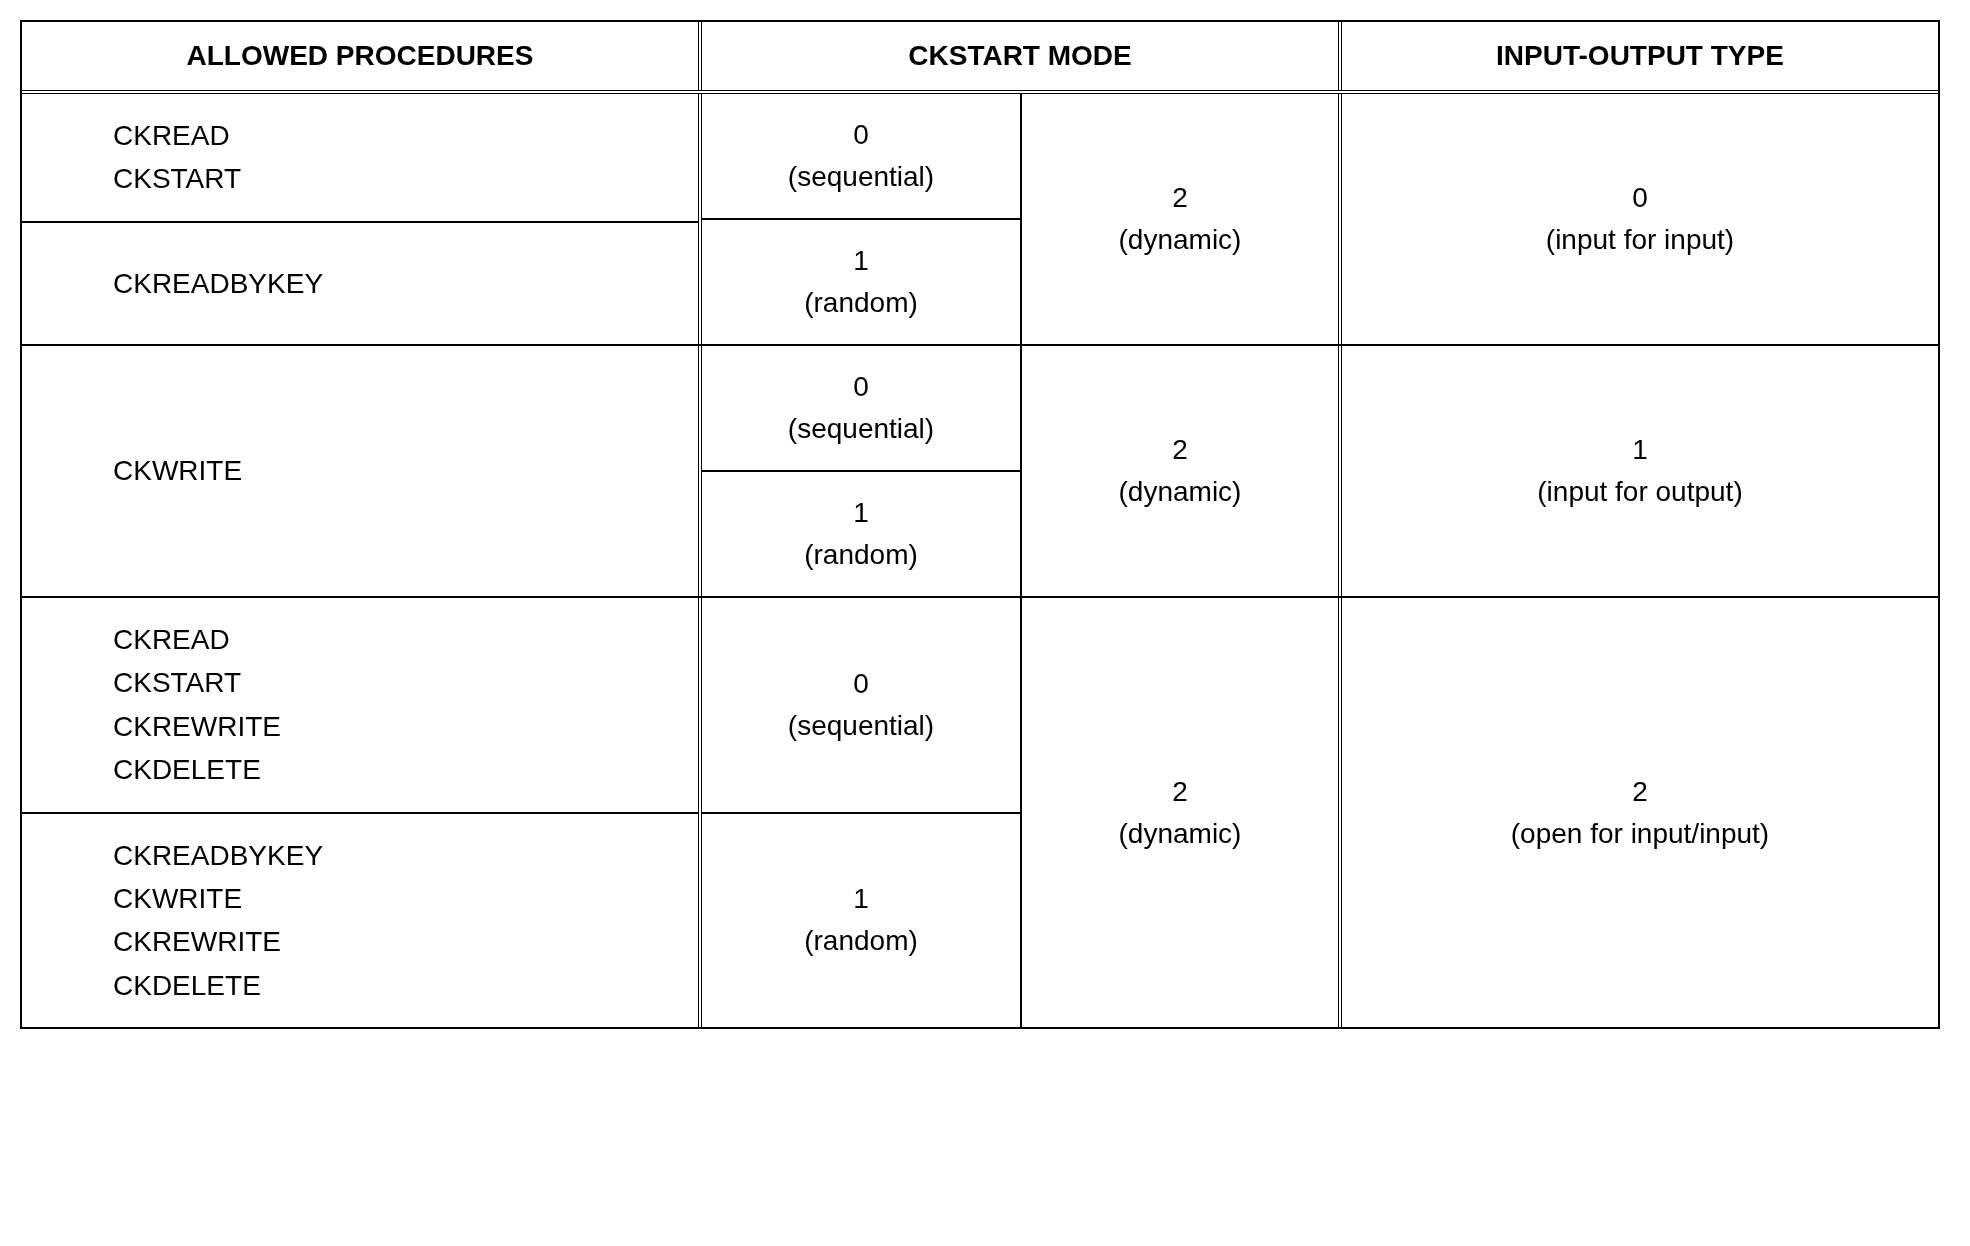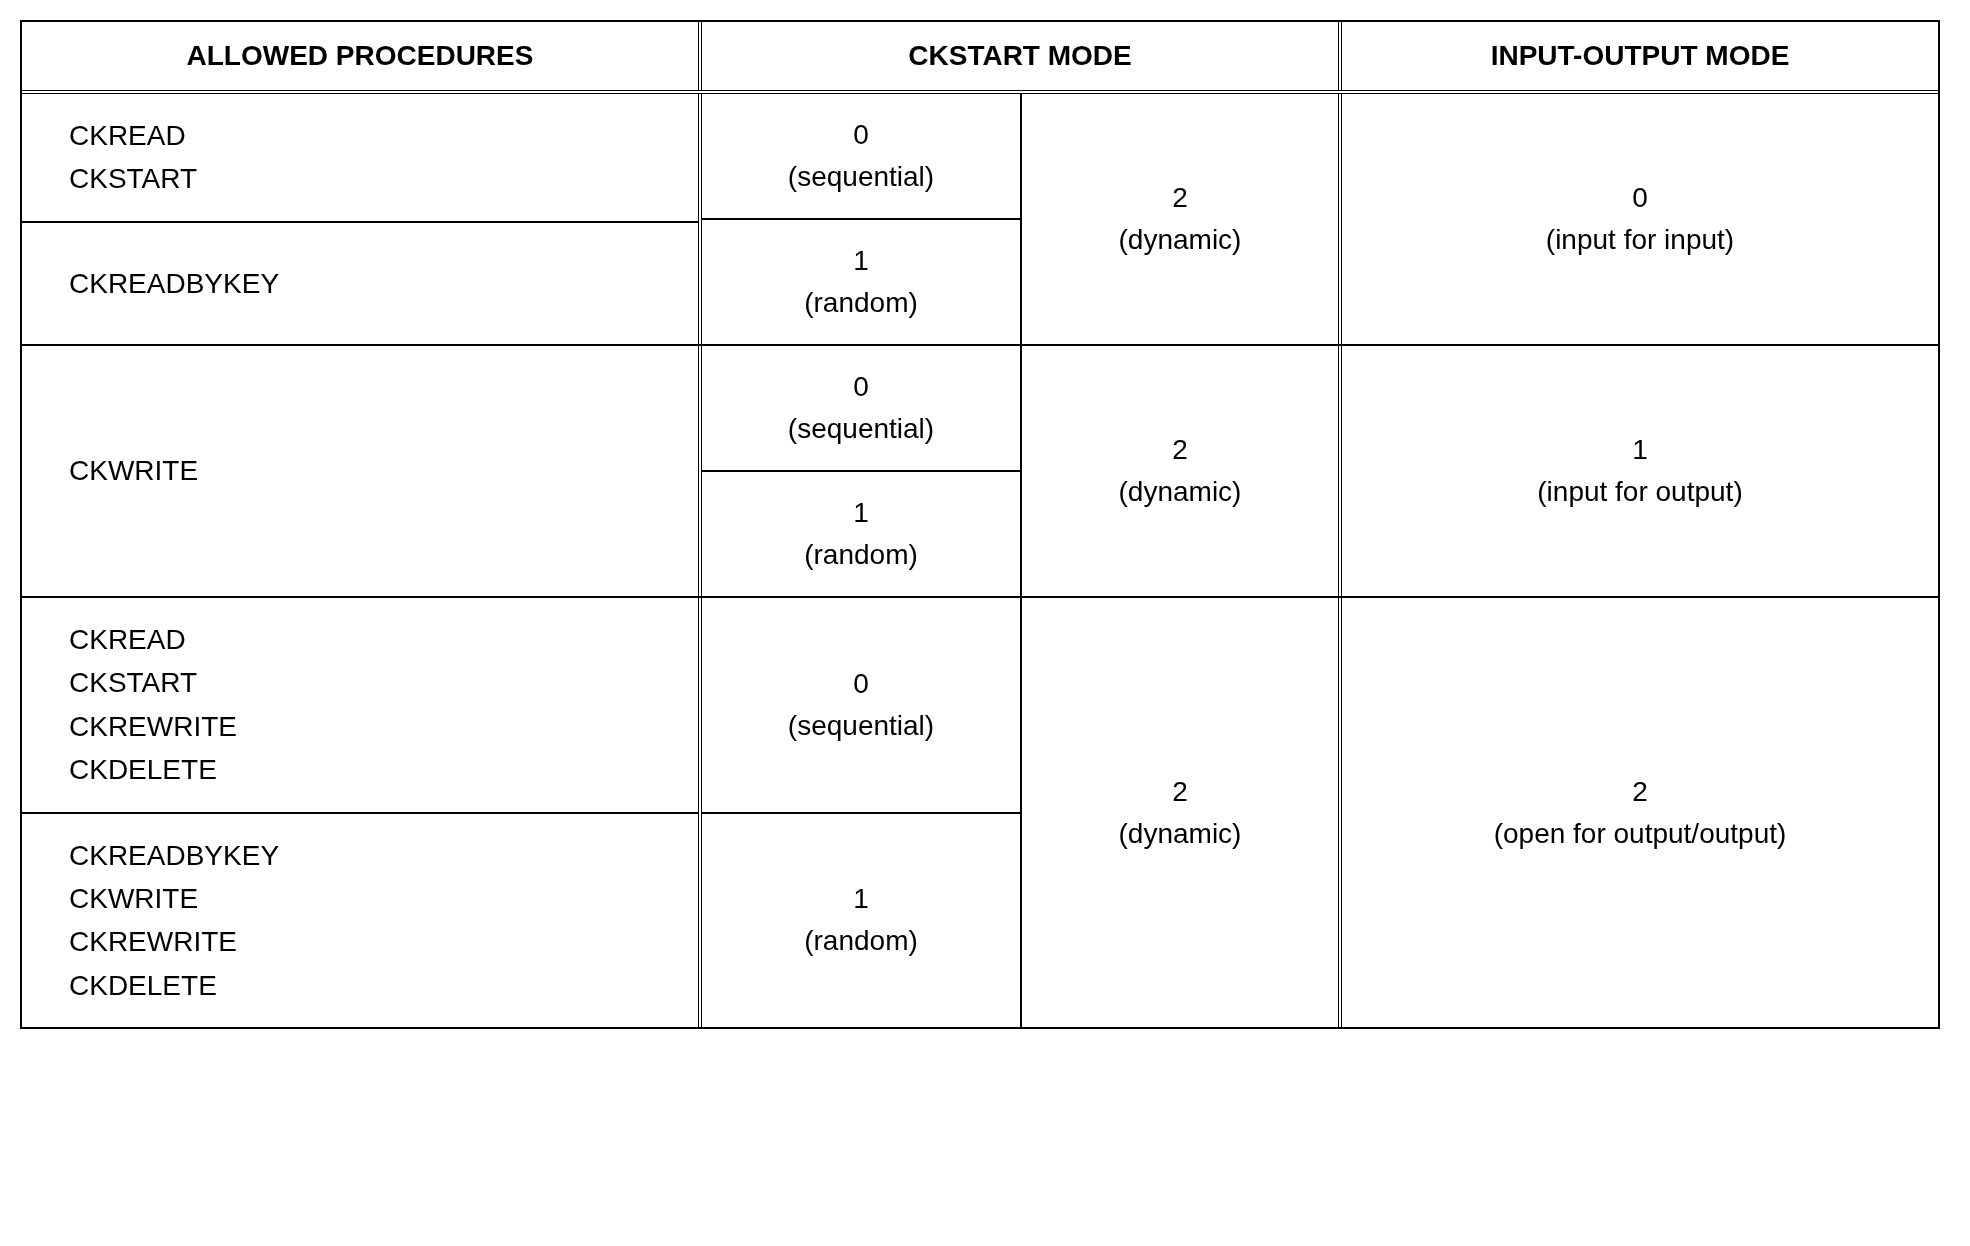--- a/index.html
+++ b/index.html
@@ -74,21 +74,21 @@
     }
     .col-sub-b {
       flex: 1;
     }
     .col-right {
       flex: 1;
       display: flex;
       box-sizing: border-box;
     }
     .cell {
-      padding: 20px 30px 20px 47px;
+      padding: 20px 30px 20px 91px;
       box-sizing: border-box;
       display: flex;
       flex-direction: column;
       justify-content: center;
       line-height: 1.55;
     }
     .cell-center {
       padding: 20px 10px;
       display: flex;
       flex-direction: column;
@@ -104,21 +104,21 @@
     .half { flex: 1; }
     .full { flex: 1; }
   </style>
 </head>
 <body>
 
 <div class="outer">
   <div class="hdr">
     <div class="hdr-col1">ALLOWED PROCEDURES</div>
     <div class="hdr-col2">CKSTART MODE</div>
-    <div class="hdr-col3">INPUT-OUTPUT MODE</div>
+    <div class="hdr-col3">INPUT-OUTPUT TYPE</div>
   </div>
 
   <div class="grp">
     <div class="col-left">
       <div class="cell half sub-top">
         <div>CKREAD</div>
         <div>CKSTART</div>
       </div>
       <div class="cell half">
         <div>CKREADBYKEY</div>
@@ -211,18 +211,18 @@
       <div class="col-sub col-sub-b">
         <div class="cell-center full">
           <div>2</div>
           <div>(dynamic)</div>
         </div>
       </div>
     </div>
     <div class="col-right">
       <div class="cell-center full">
         <div>2</div>
-        <div>(open for output/output)</div>
+        <div>(open for input/input)</div>
       </div>
     </div>
   </div>
 
 </div>
 
 </body></html>

